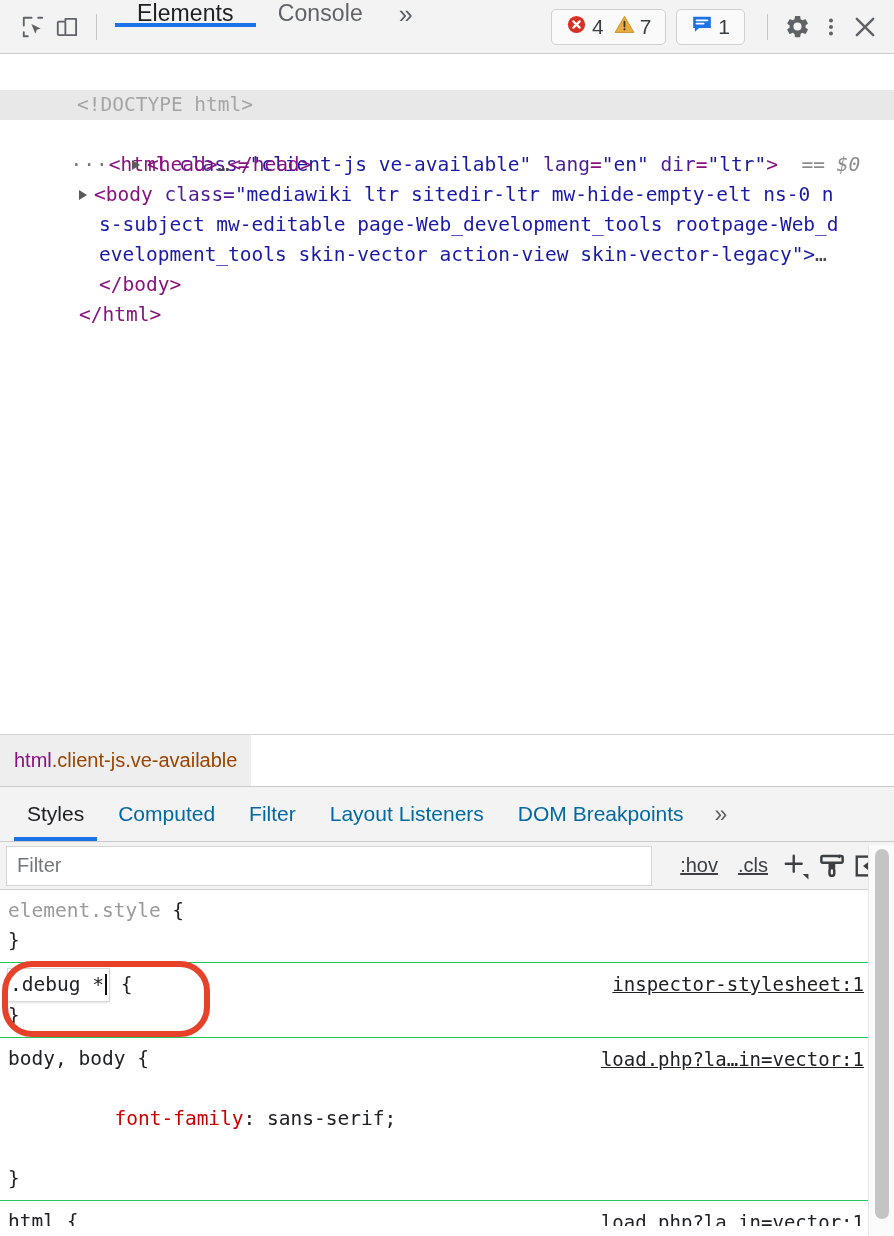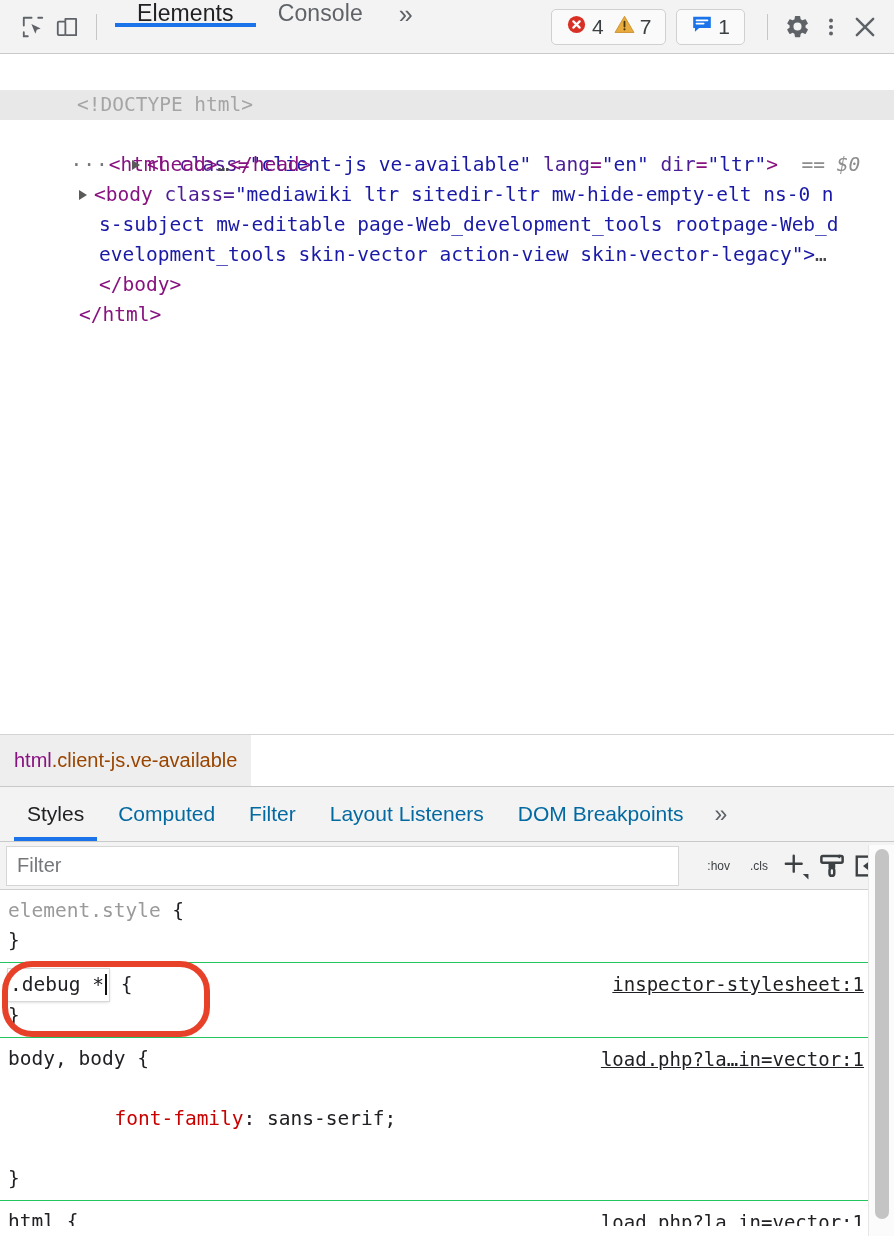--- a/index.html
+++ b/index.html
@@ -194,27 +194,28 @@
     background: #fff;
     font-size: 20px;
     font-family: "Liberation Sans", sans-serif;
     color: #202124;
     padding: 0 10px;
     outline: none;
     max-width: 930px;
   }
   .filter-input::placeholder { color: #74777b; }
   .fbtn {
-    font-size: 12px;
+    font-size: 20px;
     color: #3c4043;
     padding: 0 10px;
     cursor: pointer;
     display: flex; align-items: center;
     font-family: "Liberation Sans", sans-serif;
     flex: 0 0 auto;
+    text-decoration: underline;
   }
   .ficon {
     width: 36px; height: 36px;
     display: flex; align-items: center; justify-content: center;
     cursor: pointer;
     flex: 0 0 auto;
   }
 
   
   .rules {

